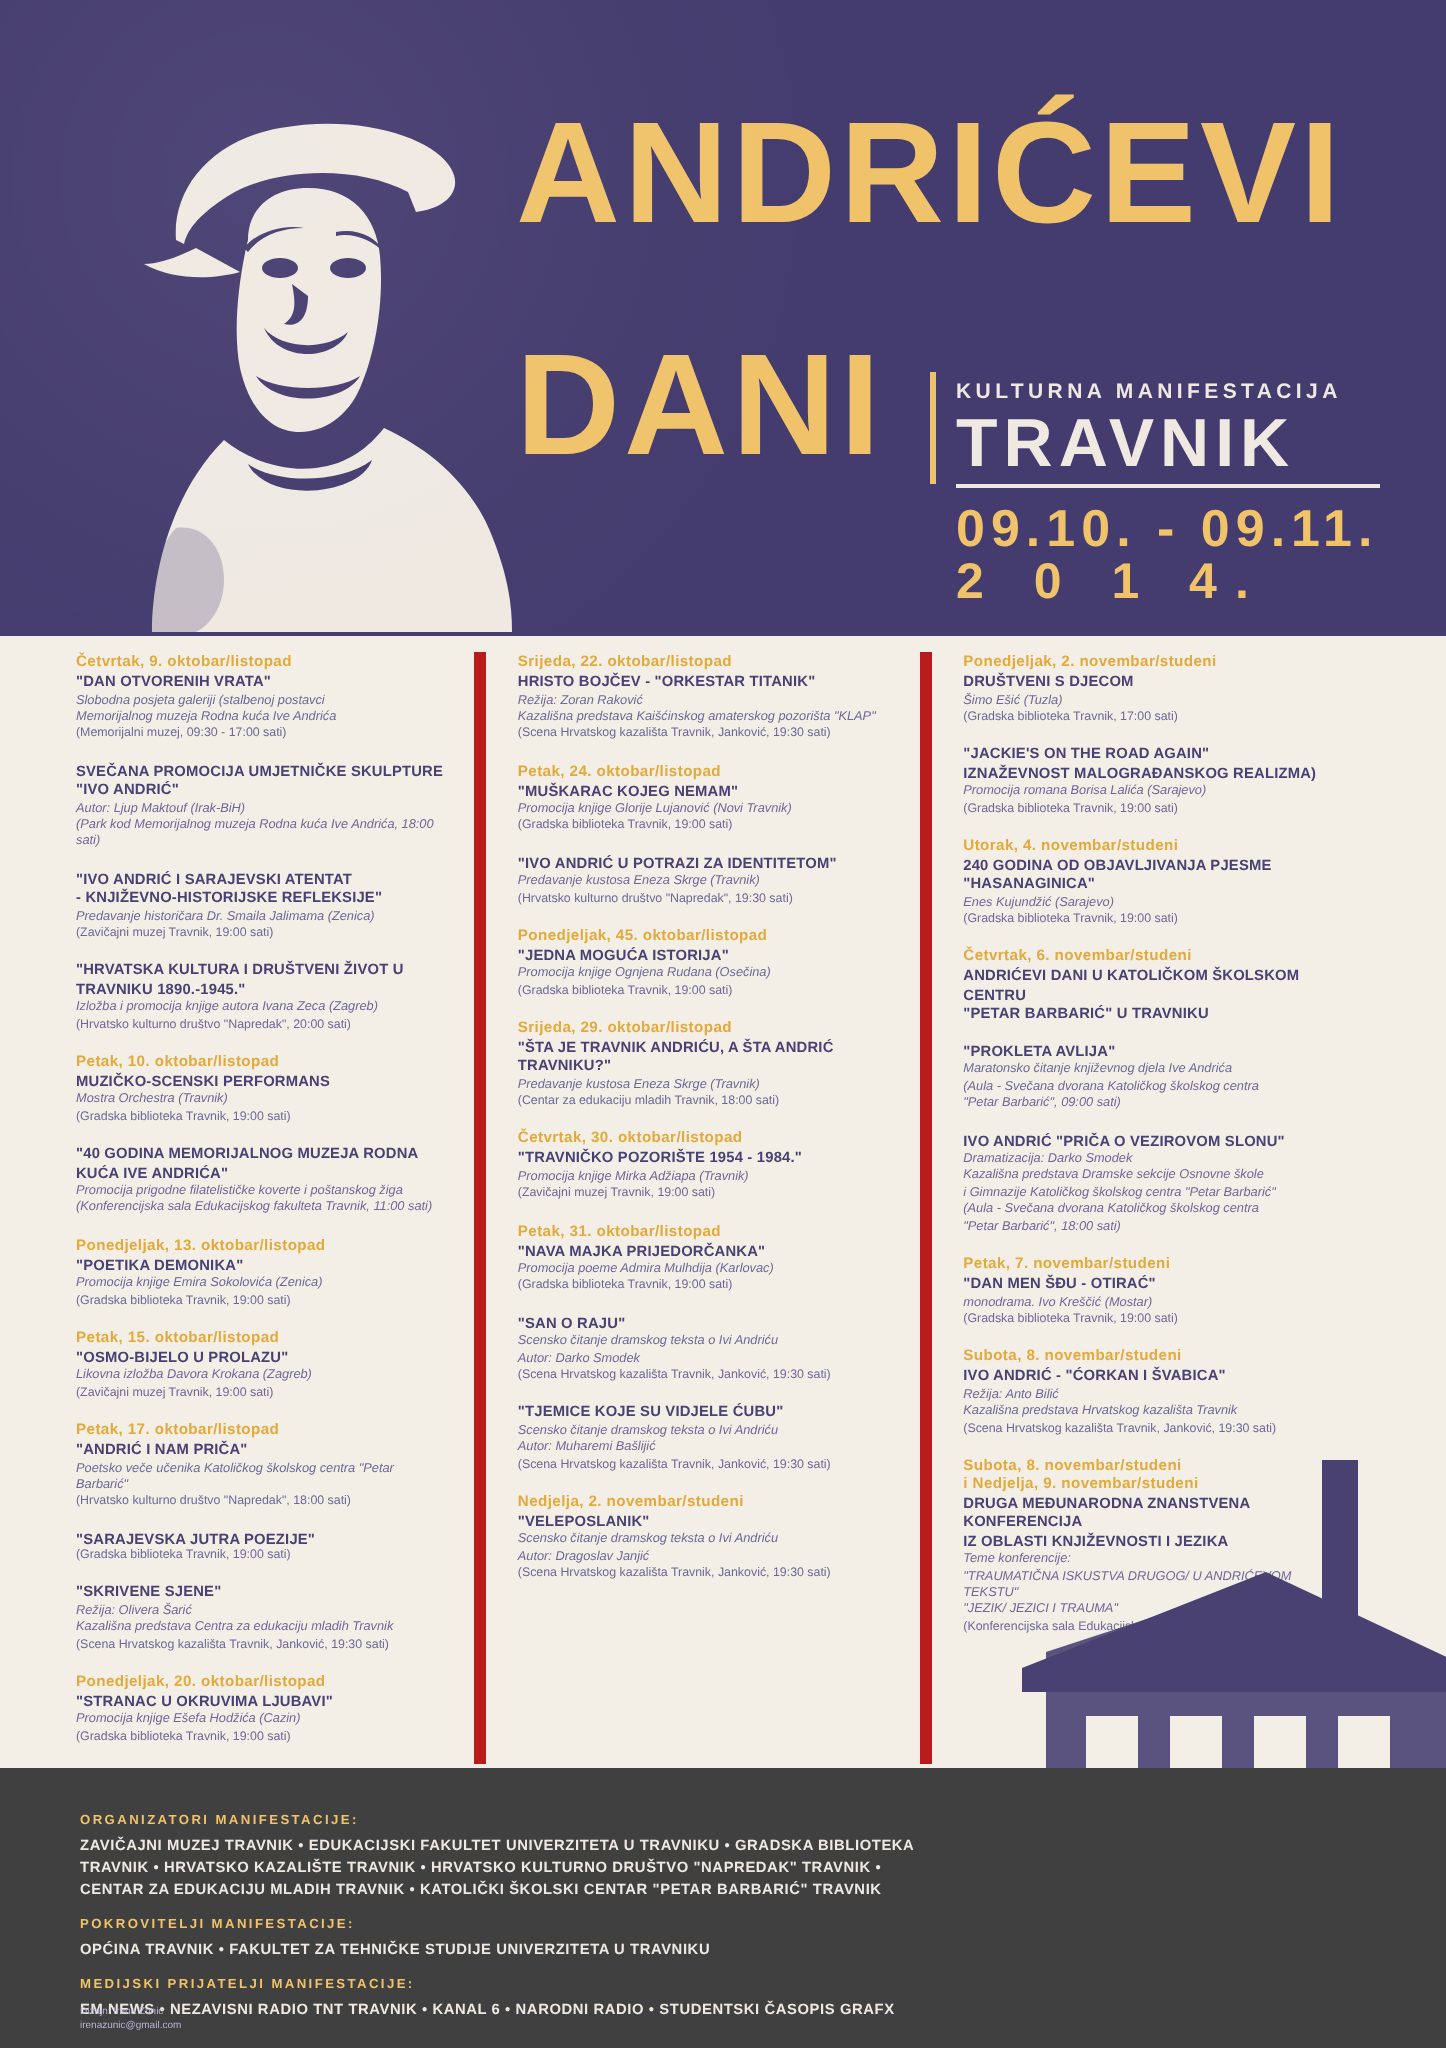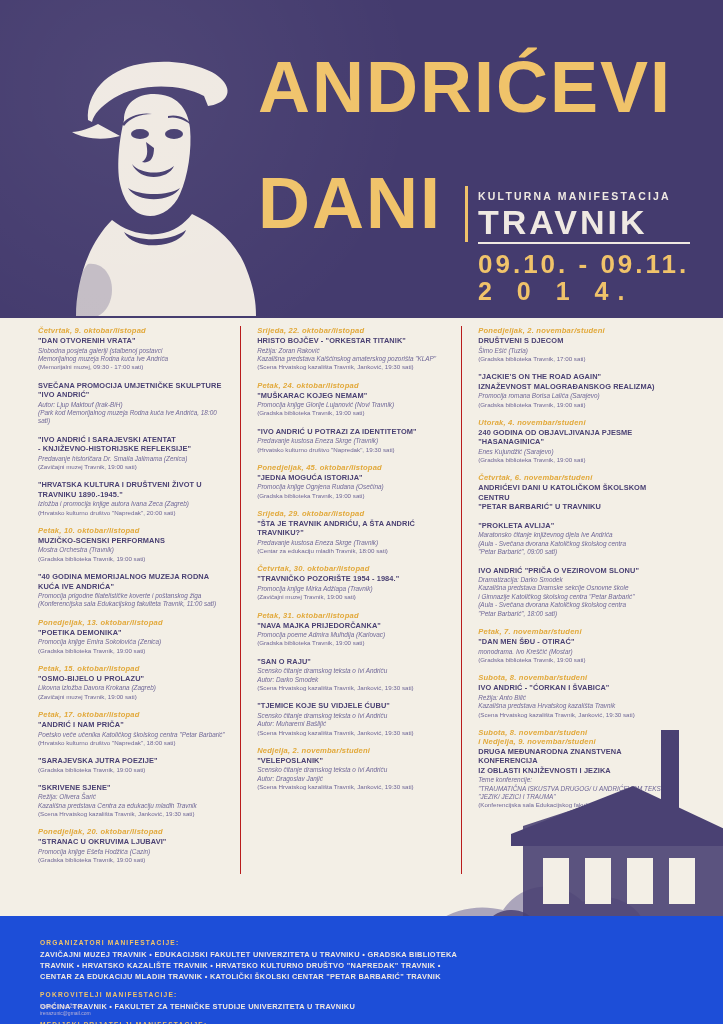--- a/index.html
+++ b/index.html
@@ -27,36 +27,36 @@
   .kult{font-size:10.5px;letter-spacing:2.2px;color:#efe9e2;font-weight:bold;margin-bottom:2px;}
   .travnik{font-size:34px;letter-spacing:3px;font-weight:bold;color:#efe9e2;line-height:36px;}
   .rule{height:2px;background:#efe9e2;margin:2px 0 6px;width:212px;}
   .dates{font-size:26px;letter-spacing:3px;color:#f0c36a;font-weight:bold;line-height:28px;}
   .year{font-size:25px;letter-spacing:9px;color:#f0c36a;font-weight:bold;line-height:26px;}
   .vbar{position:absolute;left:465px;top:186px;width:3px;height:56px;background:#f0c36a;}
 
   
   .columns{position:absolute;left:38px;top:326px;width:650px;display:flex;gap:0;}
   .col{width:198px;padding-right:14px;position:relative;}
-  .col + .col{border-left:1px solid #b91c1c;padding-left:16px;}
+  .col + .col{border-left:6px solid #b91c1c;padding-left:16px;}
   .col.c2{width:200px;}
   .col.c3{width:206px;}
 
   .ev{margin-bottom:9px;}
-  .ev .date{color:#e2a93b;font-size:7.6px;font-weight:bold;letter-spacing:.2px;margin-bottom:1px;font-style:italic;}
+  .ev .date{color:#e2a93b;font-size:7.6px;font-weight:bold;letter-spacing:.2px;margin-bottom:1px;}
   .ev .name{color:#4a4173;font-size:7.4px;font-weight:bold;letter-spacing:.1px;line-height:9.5px;}
   .ev .det{color:#6f6797;font-size:6.4px;font-style:italic;line-height:8.4px;margin-top:1px;}
   .ev .venue{color:#6f6797;font-size:6.2px;line-height:8.2px;}
 
   
   .mosque{position:absolute;right:0;bottom:64px;width:320px;height:230px;}
   .mosque svg{display:block;}
 
   
-  .bottom{position:absolute;left:0;bottom:0;width:723px;height:108px;background:#1d4ed8;}
+  .bottom{position:absolute;left:0;bottom:0;width:723px;height:140px;background:#404040;}
   .bottom .inner{padding:14px 40px 0 40px;}
   .b-head{color:#f0c36a;font-size:6.6px;font-weight:bold;letter-spacing:1.2px;margin-bottom:3px;}
   .b-body{color:#efe9e2;font-size:7.4px;font-weight:bold;line-height:11px;letter-spacing:.3px;}
   .b-sec{margin-top:9px;}
   .credit{position:absolute;left:40px;bottom:7px;color:#b9b2d6;font-size:5px;line-height:7px;}
 </style>
 </head>
 <body>
 
 <div class="poster">

